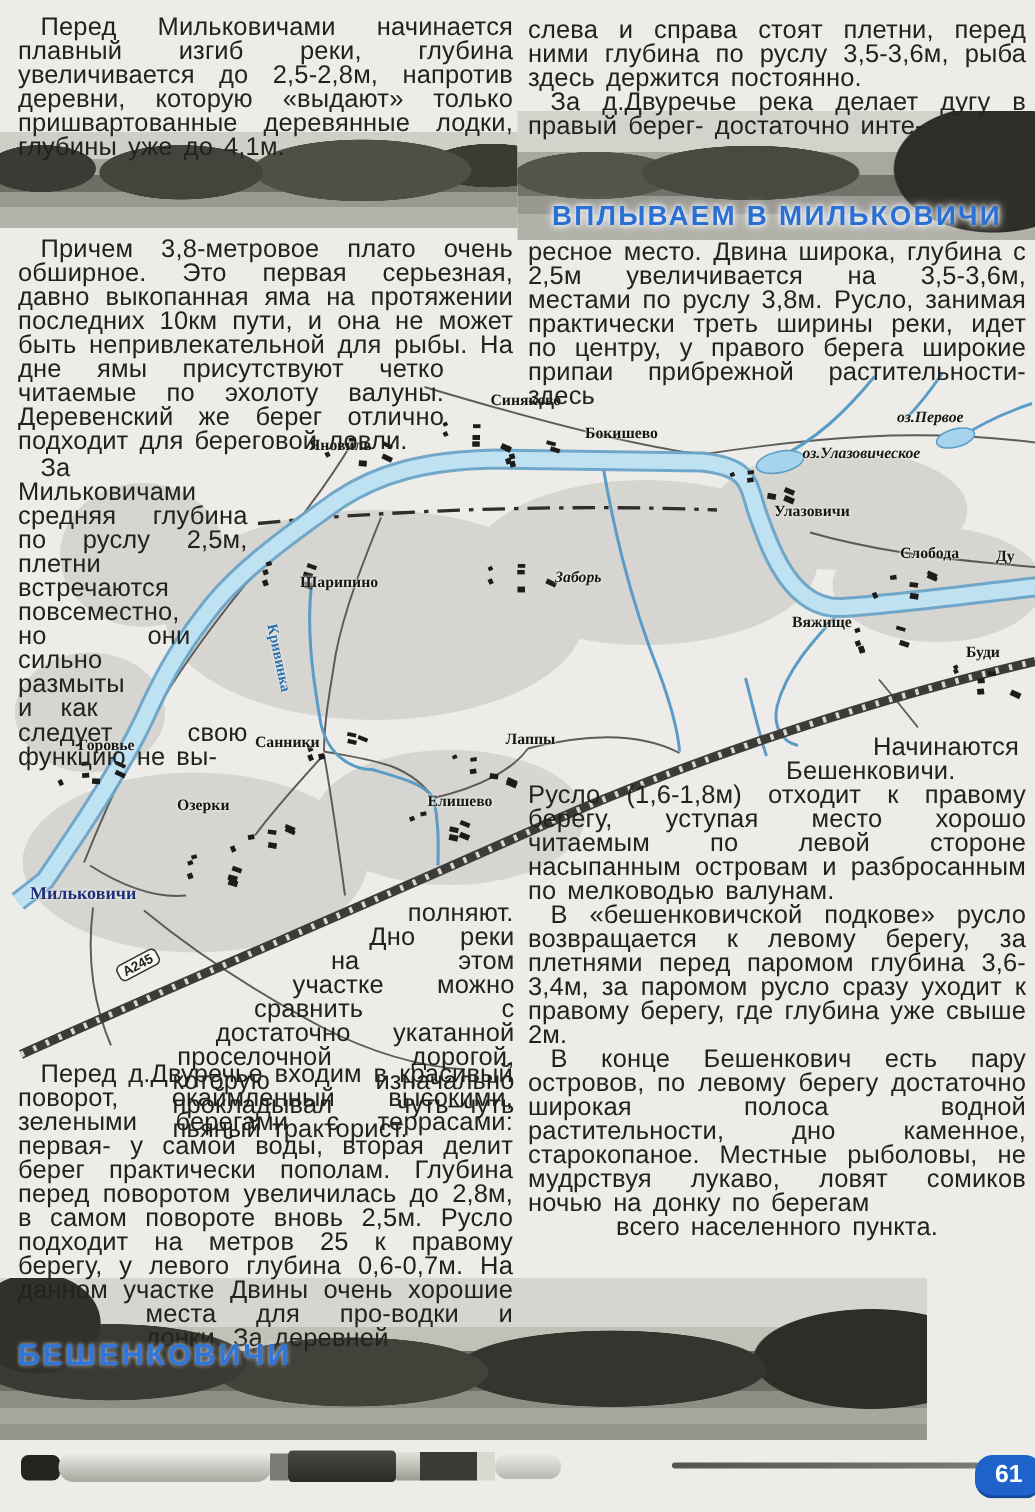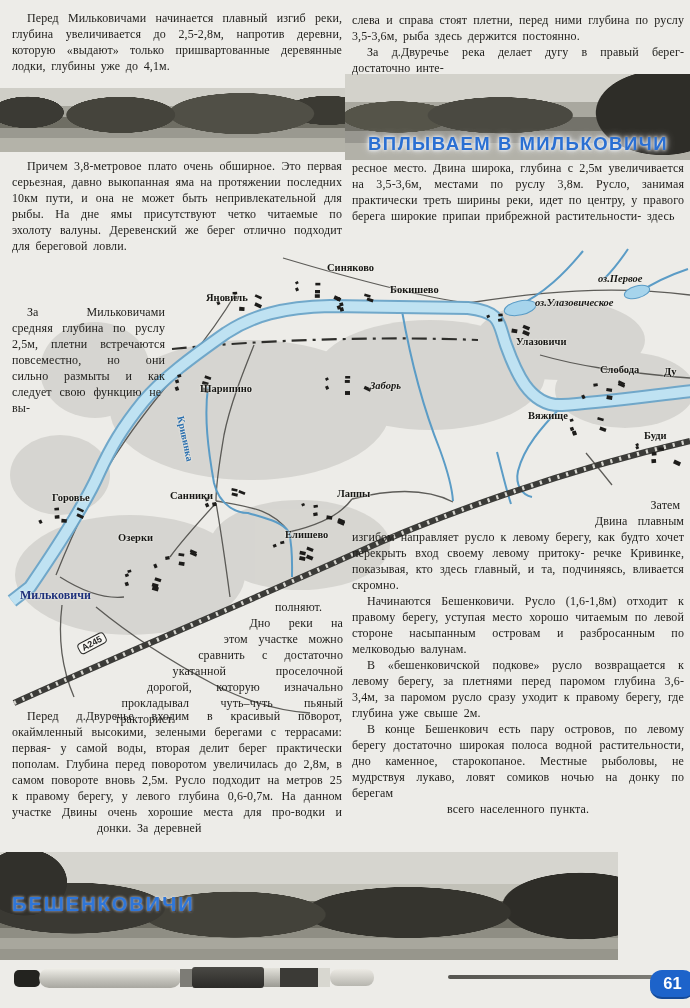--- a/index.html
+++ b/index.html
@@ -2,21 +2,21 @@
 <html lang="ru"><head>
 <meta charset="utf-8">
 <style>
   html,body{margin:0;padding:0;}
   body{
     width:690px;height:1008px;position:relative;overflow:hidden;
     background:#edece8;
     font-family:"Liberation Sans",sans-serif;color:#23221f;
   }
   .tb{position:absolute;z-index:3;}
-  p{margin:0;text-align:justify;font-size:12px;line-height:16px;word-spacing:2.5px;letter-spacing:.1px;font-family:Liberation Serif, serif;}
+  p{margin:0;text-align:justify;font-size:17px;line-height:16px;word-spacing:2.5px;letter-spacing:.1px;}
   p.ind{text-indent:15px;}
   p.center{text-align:center;text-indent:0;}
   i.sp{display:block;}
   #sp-p2{float:right;width:46px;height:128px;shape-outside:inset(90px 0 0 0);}
   #sp-zam{float:right;width:100px;height:178px;shape-outside:polygon(100% 52%, 58% 74%, 0 99%, 100% 99%);}
   #sp-poln{float:left;width:160px;height:100px;shape-outside:polygon(0 0,100% 0,0 100%);}
   #sp-shchuka{float:left;width:215px;height:32px;shape-outside:polygon(0 0,100% 0,100% 46%,60% 54%,60% 100%,0 100%);}
   #sp-zatem{float:left;width:100px;height:32px;shape-outside:polygon(0 0,100% 0,28% 50%,28% 100%,0 100%);}
   #sp-vodki{float:left;width:85px;height:17px;}
 
@@ -269,21 +269,20 @@
 
 <div class="tb" style="left:352px;top:12px;width:332px">
   <p>слева и справа стоят плетни, перед ними глубина по руслу 3,5-3,6м, рыба здесь держится постоянно.</p>
   <p class="ind">За д.Двуречье река делает дугу в правый берег- достаточно инте-</p>
 </div>
 <div class="tb" style="left:352px;top:160px;width:332px">
   <p>ресное место. Двина широка, глубина с 2,5м увеличивается на 3,5-3,6м, местами по руслу 3,8м. Русло, занимая практически треть ширины реки, идет по центру, у правого берега широкие припаи прибрежной растительности- здесь</p>
 </div>
 <div class="tb" style="left:352px;top:490px;width:332px">
   <p><i class="sp" id="sp-shchuka"></i></p>
-  <p class="ind"><i class="sp" id="sp-zatem"></i><span>Затем Двина плавным изгибом направляет русло к левому берегу, как будто хочет перекрыть вход своему левому притоку- речке Кривинке, показывая, кто здесь главный, и та, подчиняясь, вливается скромно.</span></p>
   <p class="ind">Начинаются Бешенковичи. Русло (1,6-1,8м) отходит к правому берегу, уступая место хорошо читаемым по левой стороне насыпанным островам и разбросанным по мелководью валунам.</p>
   <p class="ind">В «бешенковичской подкове» русло возвращается к левому берегу, за плетнями перед паромом глубина 3,6-3,4м, за паромом русло сразу уходит к правому берегу, где глубина уже свыше 2м.</p>
   <p class="ind">В конце Бешенкович есть пару островов, по левому берегу достаточно широкая полоса водной растительности, дно каменное, старокопаное. Местные рыболовы, не мудрствуя лукаво, ловят сомиков ночью на донку по берегам</p>
   <p class="center">всего населенного пункта.</p>
 </div>
 
 <div class="rod">
   <div class="rod-butt"></div>
   <div class="rod-grip1"></div>
   <div class="rod-ring1"></div>

